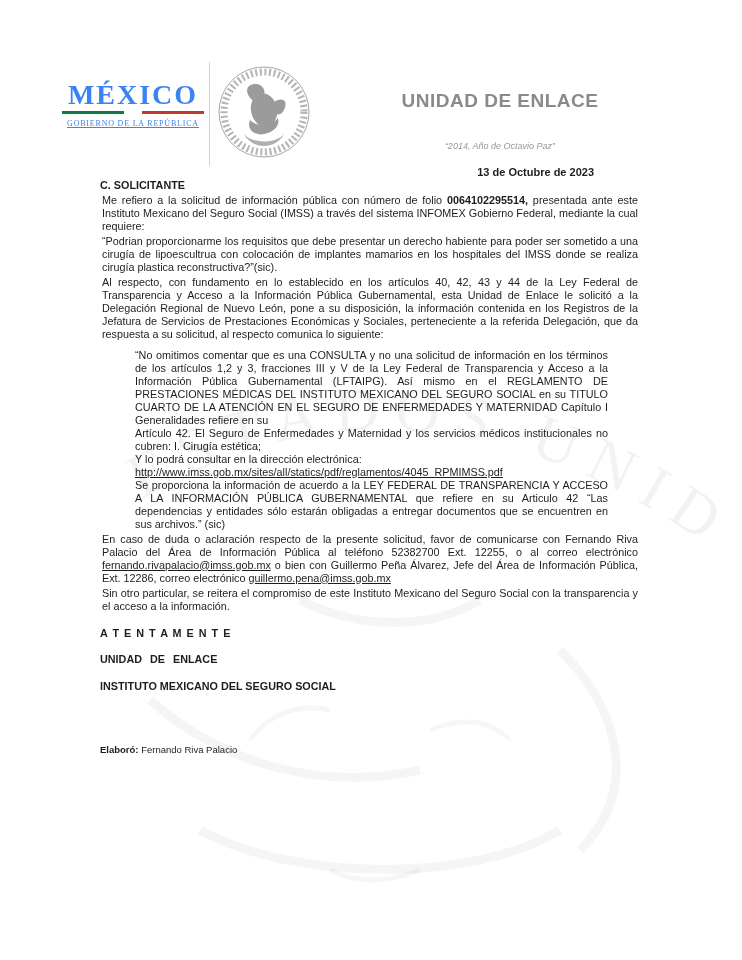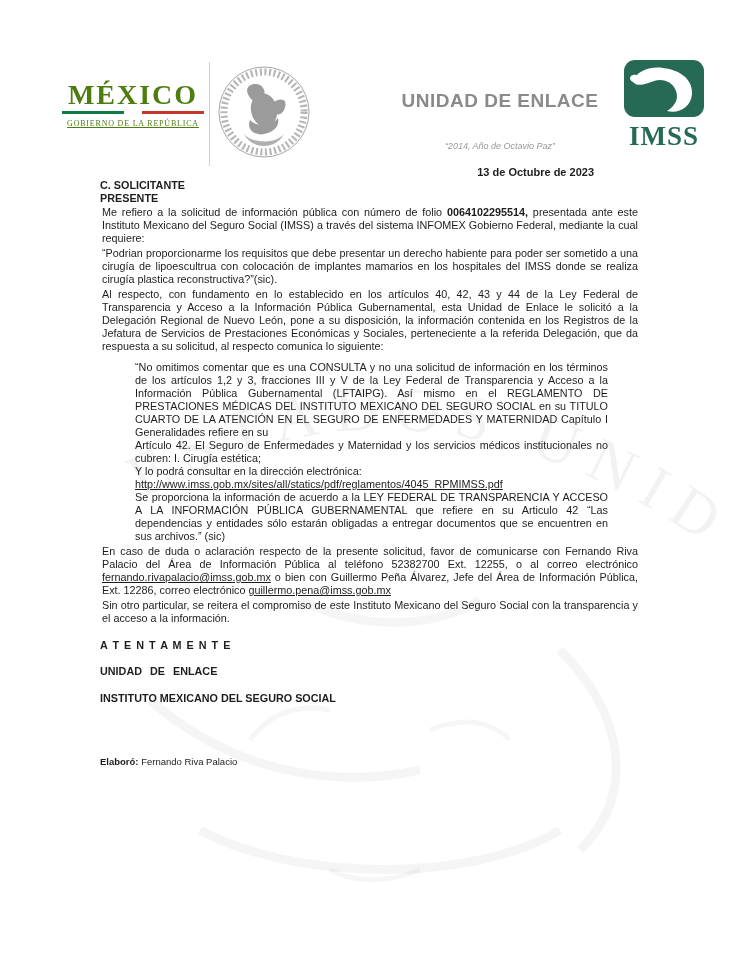--- a/index.html
+++ b/index.html
@@ -3,21 +3,21 @@
 <meta charset="utf-8">
 <style>
   * { box-sizing: border-box; }
   html,body { margin:0; padding:0; background:#ffffff; }
   .page {
     position:relative; width:742px; height:960px; background:#ffffff;
     font-family:"Liberation Sans", sans-serif; color:#1d1d1d; overflow:hidden;
   }
 
   
-  .mx-logo { position:absolute; left:58px; top:80px; width:150px; text-align:center; color:#4d7c0f; }
+  .mx-logo { position:absolute; left:58px; top:80px; width:150px; text-align:center; color:#3b82f6; }
   .mx-logo .mx-word { font-family:"Liberation Serif", serif; font-size:28px; font-weight:bold; letter-spacing:2px; line-height:30px; }
   .mx-flagline { display:flex; margin:1px 4px 0 4px; height:3px; }
   .mx-flagline .g { background:#0e7a45; flex:0 0 44%; }
   .mx-flagline .gap { flex:0 0 12%; }
   .mx-flagline .r { background:#c0392b; flex:0 0 44%; }
   .mx-logo .mx-sub { font-family:"Liberation Serif", serif; font-size:8px; letter-spacing:0.8px; margin-top:5px; white-space:nowrap;text-decoration:underline; }
 
   .hdr-divider { position:absolute; left:209px; top:62px; width:1px; height:104px; background:#d2d2d2; }
 
   .seal { position:absolute; left:216px; top:56px; }
@@ -102,41 +102,27 @@
       <path d="M34 64 C30 74 40 80 48 78 C58 76 64 70 62 62 C56 70 42 72 34 64 Z"></path>
       <path d="M28 78 C36 88 60 88 68 78 C60 94 36 94 28 78 Z" fill-opacity="0.8"></path>
     </g>
   </svg>
 
   <div class="ue-block">
     <div class="ue-title">UNIDAD DE ENLACE</div>
     <div class="ue-legend">“2014, Año de Octavio Paz”</div>
   </div>
 
-  <div class="imss-block">
-    <svg width="82" height="58" viewBox="0 0 82 58">
-      <rect x="1" y="0" width="80" height="57" rx="11" fill="#266a55"></rect>
-      <path fill="#ffffff" d="M10 22 C12 12 26 6 40 8 C58 10 70 20 69 34 C68 47 56 54 44 51 C52 46 56 39 53 31 C50 22 40 18 31 21 C24 23 15 28 10 22 Z"></path>
-      <path fill="#ffffff" d="M10 22 C6 20 6 16 10 15 C13 14 16 16 15 19 Z"></path>
-      <g fill="#266a55">
-        <circle cx="45" cy="29" r="5"></circle>
-        <path d="M38 37 C40 33 50 33 52 38 C53 43 48 47 43 46 C38 45 36 40 38 37 Z"></path>
-        <path d="M30 24 q 6 -4 12 -1 q -6 -1 -12 1 Z"></path>
-      </g>
-    </svg>
-    <div class="imss-word">IMSS</div>
-  </div>
 
   <div class="content">
 
     <div class="date-line">13 de Octubre de 2023</div>
 
     <div class="recipient">
       <div>C. SOLICITANTE</div>
-      <div>PRESENTE</div>
     </div>
 
     <p class="p1"><span>Me refiero a la solicitud de información pública con número de folio </span><span class="bold">0064102295514,</span><span> presentada ante este Instituto Mexicano del Seguro Social (IMSS) a través del sistema INFOMEX Gobierno Federal, mediante la cual requiere:</span></p>
 
     <p class="quote">“Podrian proporcionarme los requisitos que debe presentar un derecho habiente para poder ser sometido a una cirugía de lipoescultrua con colocación de implantes mamarios en los hospitales del IMSS donde se realiza cirugía plastica reconstructiva?”(sic).</p>
 
     <p class="p2">Al respecto, con fundamento en lo establecido en los artículos 40, 42, 43 y 44 de la Ley Federal de Transparencia y Acceso a la Información Pública Gubernamental, esta Unidad de Enlace le solicitó a la Delegación Regional de Nuevo León, pone a su disposición, la información contenida en los Registros de la Jefatura de Servicios de Prestaciones Económicas y Sociales, perteneciente a la referida Delegación, que da respuesta a su solicitud, al respecto comunica lo siguiente:</p>
 
     <div class="quote quote2">
       <p>“No omitimos comentar que es una CONSULTA y no una solicitud de información en los términos de los artículos 1,2 y 3, fracciones III y V de la Ley Federal de Transparencia y Acceso a la Información Pública Gubernamental (LFTAIPG). Así mismo en el REGLAMENTO DE PRESTACIONES MÉDICAS DEL INSTITUTO MEXICANO DEL SEGURO SOCIAL en su TITULO CUARTO DE LA ATENCIÓN EN EL SEGURO DE ENFERMEDADES Y MATERNIDAD Capítulo I Generalidades refiere en su</p>

